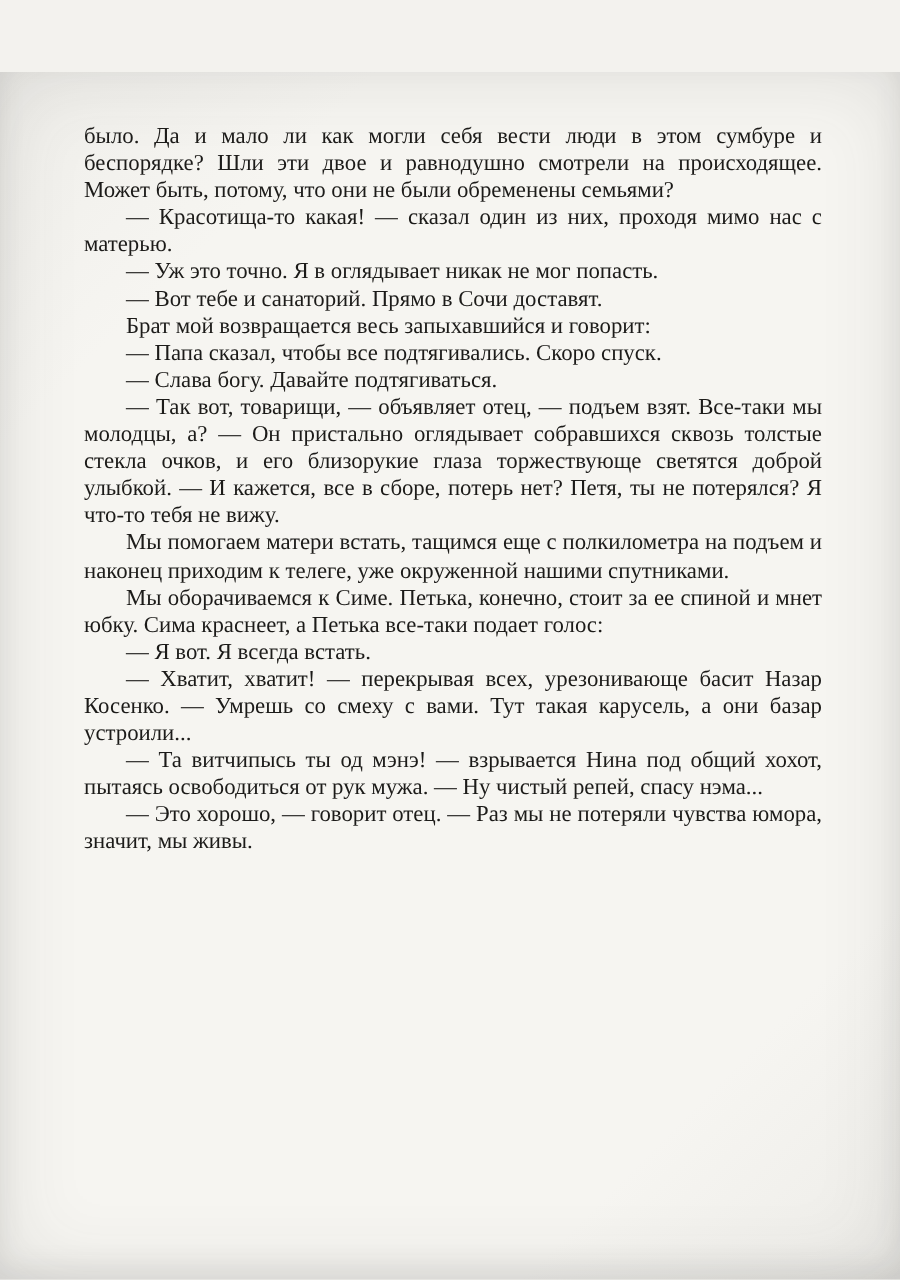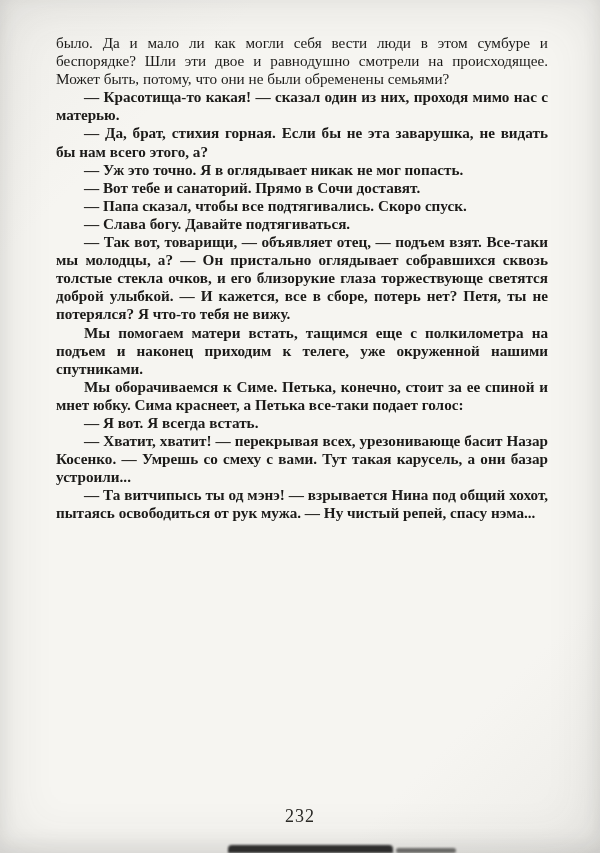--- a/index.html
+++ b/index.html
@@ -12,40 +12,40 @@
     position: relative;
     background: #f3f2ee;
     font-family: "Liberation Serif", "DejaVu Serif", serif;
     overflow: hidden;
   }
   .page {
     position: absolute;
     inset: 0;
     background: linear-gradient(135deg, #efeeea 0%, #f6f5f1 18%, #f6f5f1 82%, #edecE8 100%);
     box-shadow: inset 0 0 55px rgba(60,60,55,0.12), inset 0 -8px 18px rgba(60,60,55,0.10);
+    margin-top: 48px;
   }
   .text-block {
     position: absolute;
     top: 34px;
     left: 56px;
     width: 492px;
     color: #1c1b19;
     font-size: 15.2px;
     line-height: 18.1px;
     text-align: justify;
     hyphens: auto;
     -webkit-hyphens: auto;
   }
   .text-block p {
     margin: 0;
     padding: 0;
   }
   .text-block p.indent {
     text-indent: 28px;
-    font-weight: bold;
   }
   .page-number {
     position: absolute;
     top: 806px;
     left: 0;
     width: 100%;
     text-align: center;
     font-size: 18px;
     color: #2a2925;
     letter-spacing: 1px;
@@ -73,30 +73,31 @@
     opacity: 0.7;
   }
 </style>
 </head>
 <body>
 
 <div class="page">
   <div class="text-block">
     <p>было. Да и мало ли как могли себя вести люди в этом сумбуре и беспорядке? Шли эти двое и равнодушно смотрели на происходящее. Может быть, потому, что они не были обременены семьями?</p>
     <p class="indent">— Красотища-то какая! — сказал один из них, проходя мимо нас с матерью.</p>
-    <p class="indent">— Да, брат, стихия горная. Если бы не эта заварушка, не видать бы нам всего этого, а?</p>
     <p class="indent">— Уж это точно. Я в оглядывает никак не мог попасть.</p>
     <p class="indent">— Вот тебе и санаторий. Прямо в Сочи доставят.</p>
+    <p class="indent">Брат мой возвращается весь запыхавшийся и говорит:</p>
     <p class="indent">— Папа сказал, чтобы все подтягивались. Скоро спуск.</p>
     <p class="indent">— Слава богу. Давайте подтягиваться.</p>
     <p class="indent">— Так вот, товарищи, — объявляет отец, — подъем взят. Все-таки мы молодцы, а? — Он пристально оглядывает собравшихся сквозь толстые стекла очков, и его близорукие глаза торжествующе светятся доброй улыбкой. — И кажется, все в сборе, потерь нет? Петя, ты не потерялся? Я что-то тебя не вижу.</p>
     <p class="indent">Мы помогаем матери встать, тащимся еще с полкилометра на подъем и наконец приходим к телеге, уже окруженной нашими спутниками.</p>
     <p class="indent">Мы оборачиваемся к Симе. Петька, конечно, стоит за ее спиной и мнет юбку. Сима краснеет, а Петька все-таки подает голос:</p>
     <p class="indent">— Я вот. Я всегда встать.</p>
     <p class="indent">— Хватит, хватит! — перекрывая всех, урезонивающе басит Назар Косенко. — Умрешь со смеху с вами. Тут такая карусель, а они базар устроили...</p>
     <p class="indent">— Та витчипысь ты од мэнэ! — взрывается Нина под общий хохот, пытаясь освободиться от рук мужа. — Ну чистый репей, спасу нэма...</p>
+    <p class="indent">— Это хорошо, — говорит отец. — Раз мы не потеряли чувства юмора, значит, мы живы.</p>
   </div>
 
   <div class="page-number">232</div>
 
   <div class="scan-artifact"></div>
   <div class="scan-artifact-2"></div>
 </div>
 
 </body></html>

